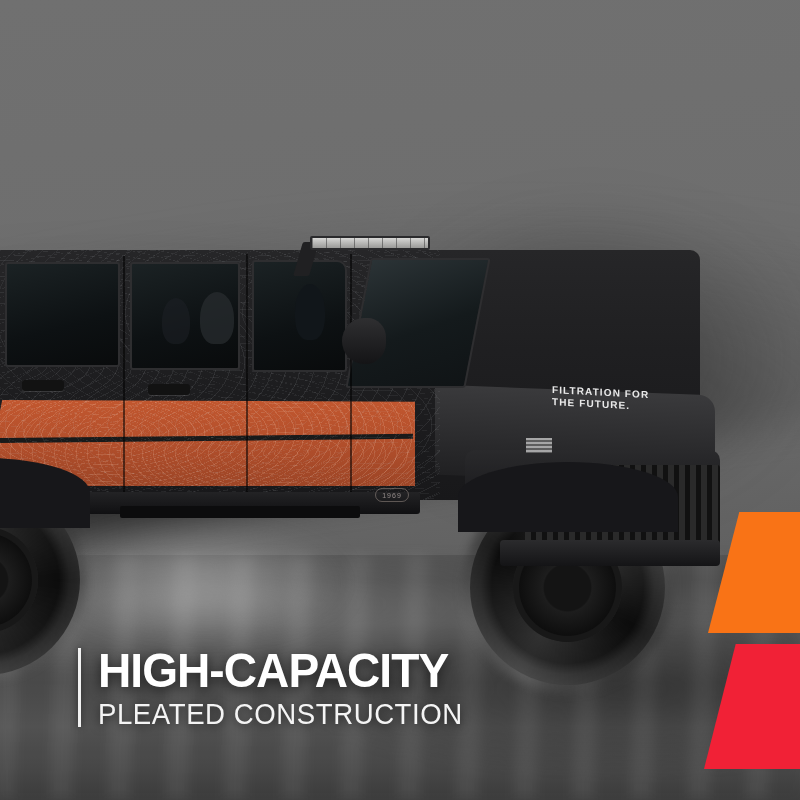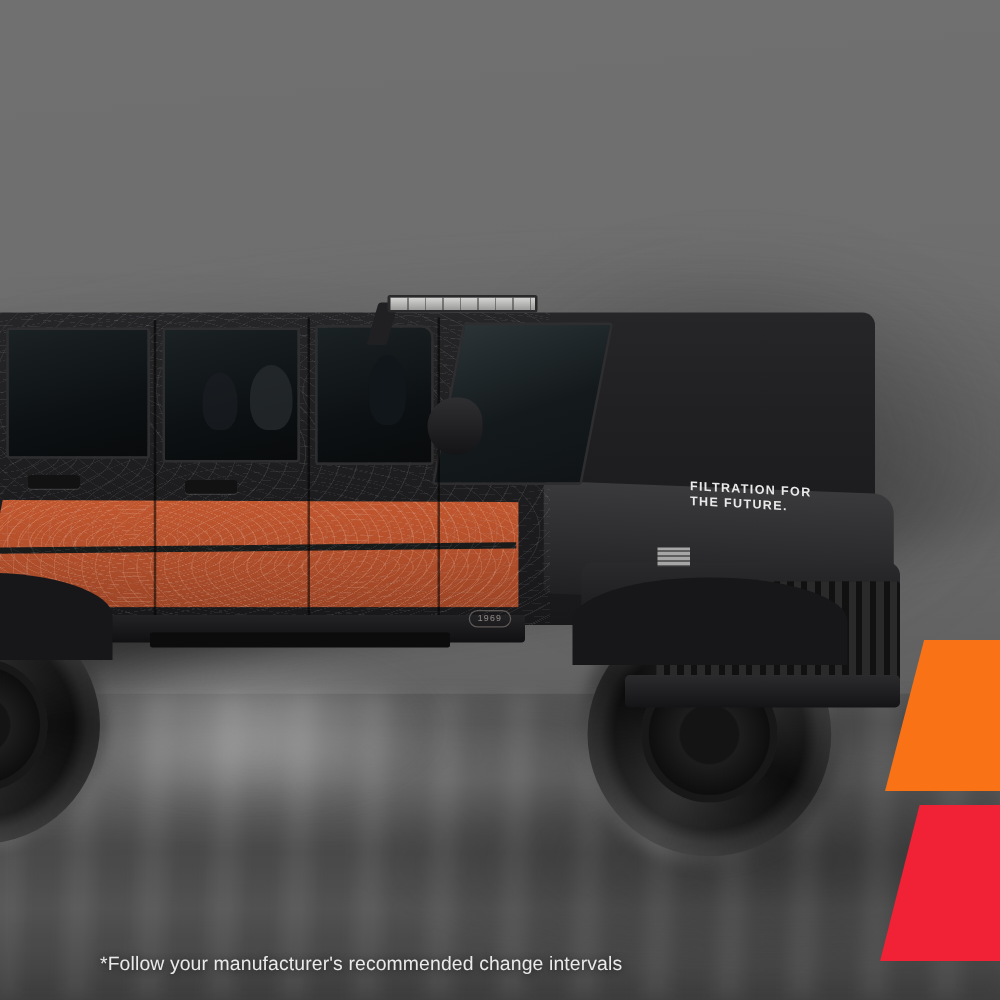--- a/index.html
+++ b/index.html
@@ -328,15 +328,19 @@
       <div>FILTRATION FOR</div>
       <div>THE FUTURE.</div>
     </div>
 
   </div>
 
   <div class="shape shape-orange"></div>
   <div class="shape shape-red"></div>
 
 
-
-  <div class="footnote">*Follow your manufacturer's recommended change intervals</div>
+  <div class="copy-bottom">
+    <div class="rule"></div>
+    <div class="sub-1">HIGH-CAPACITY</div>
+    <div class="sub-2">PLEATED CONSTRUCTION</div>
+  </div>
+
 </div>
 
 </body></html>

